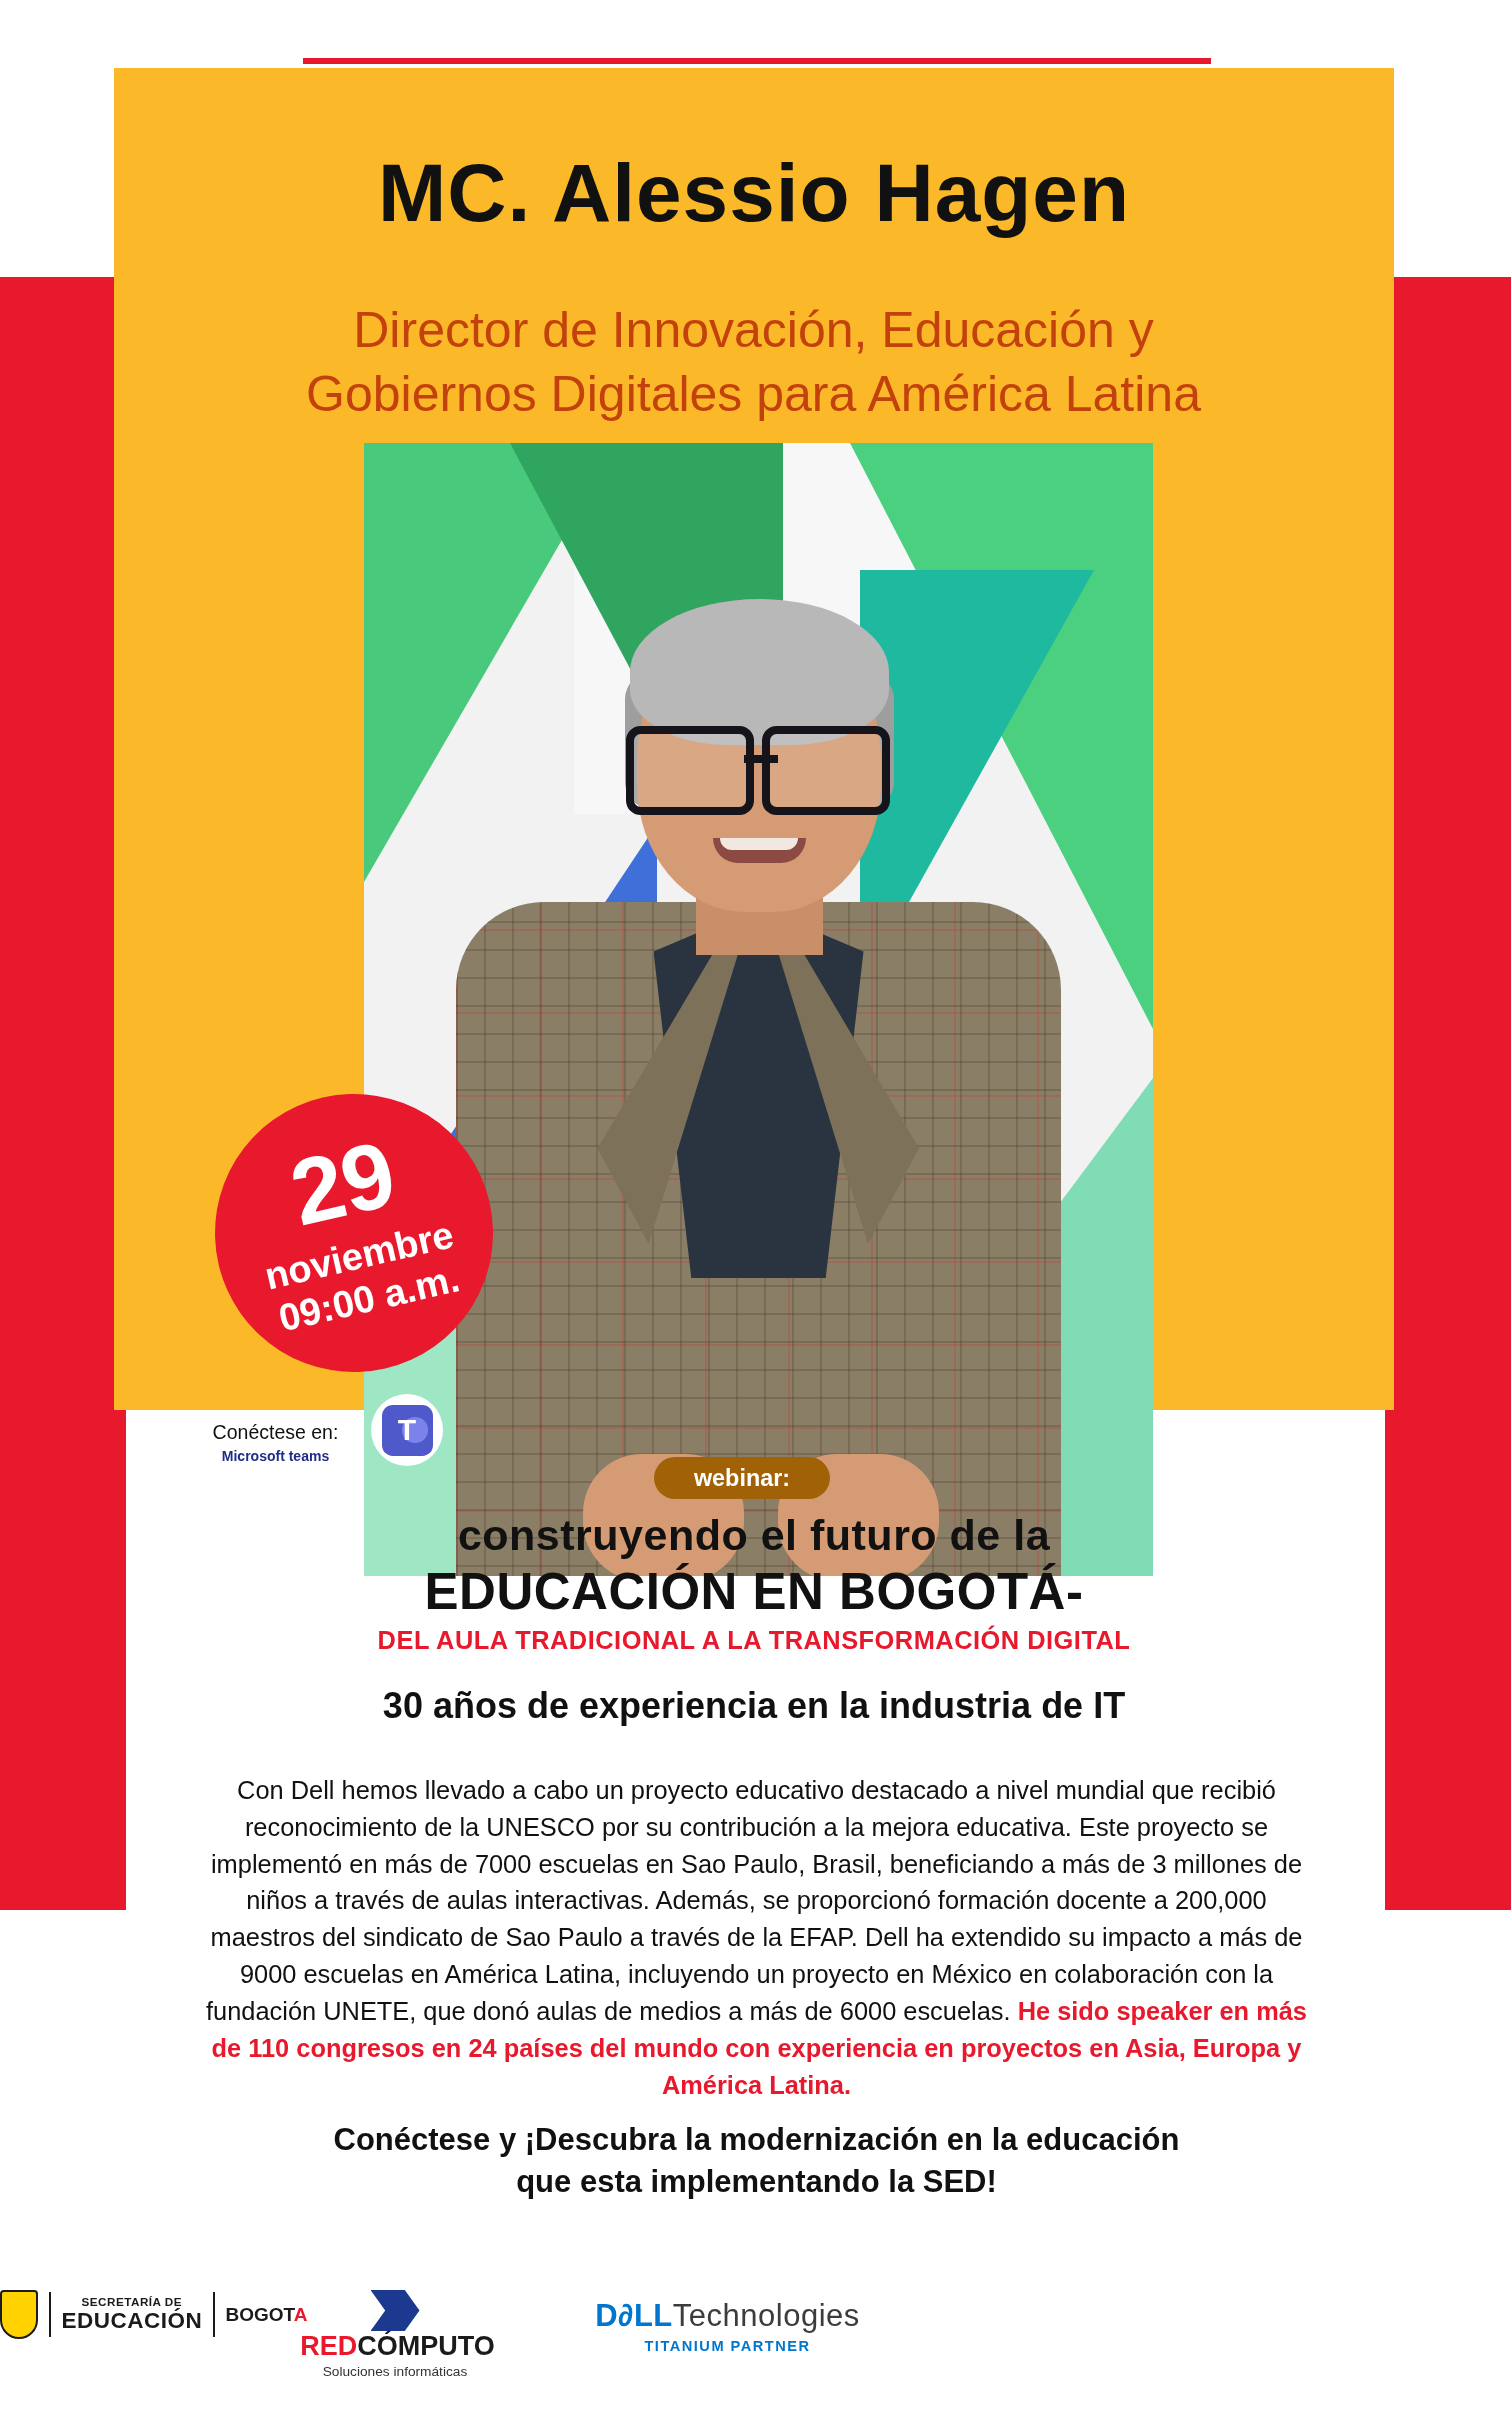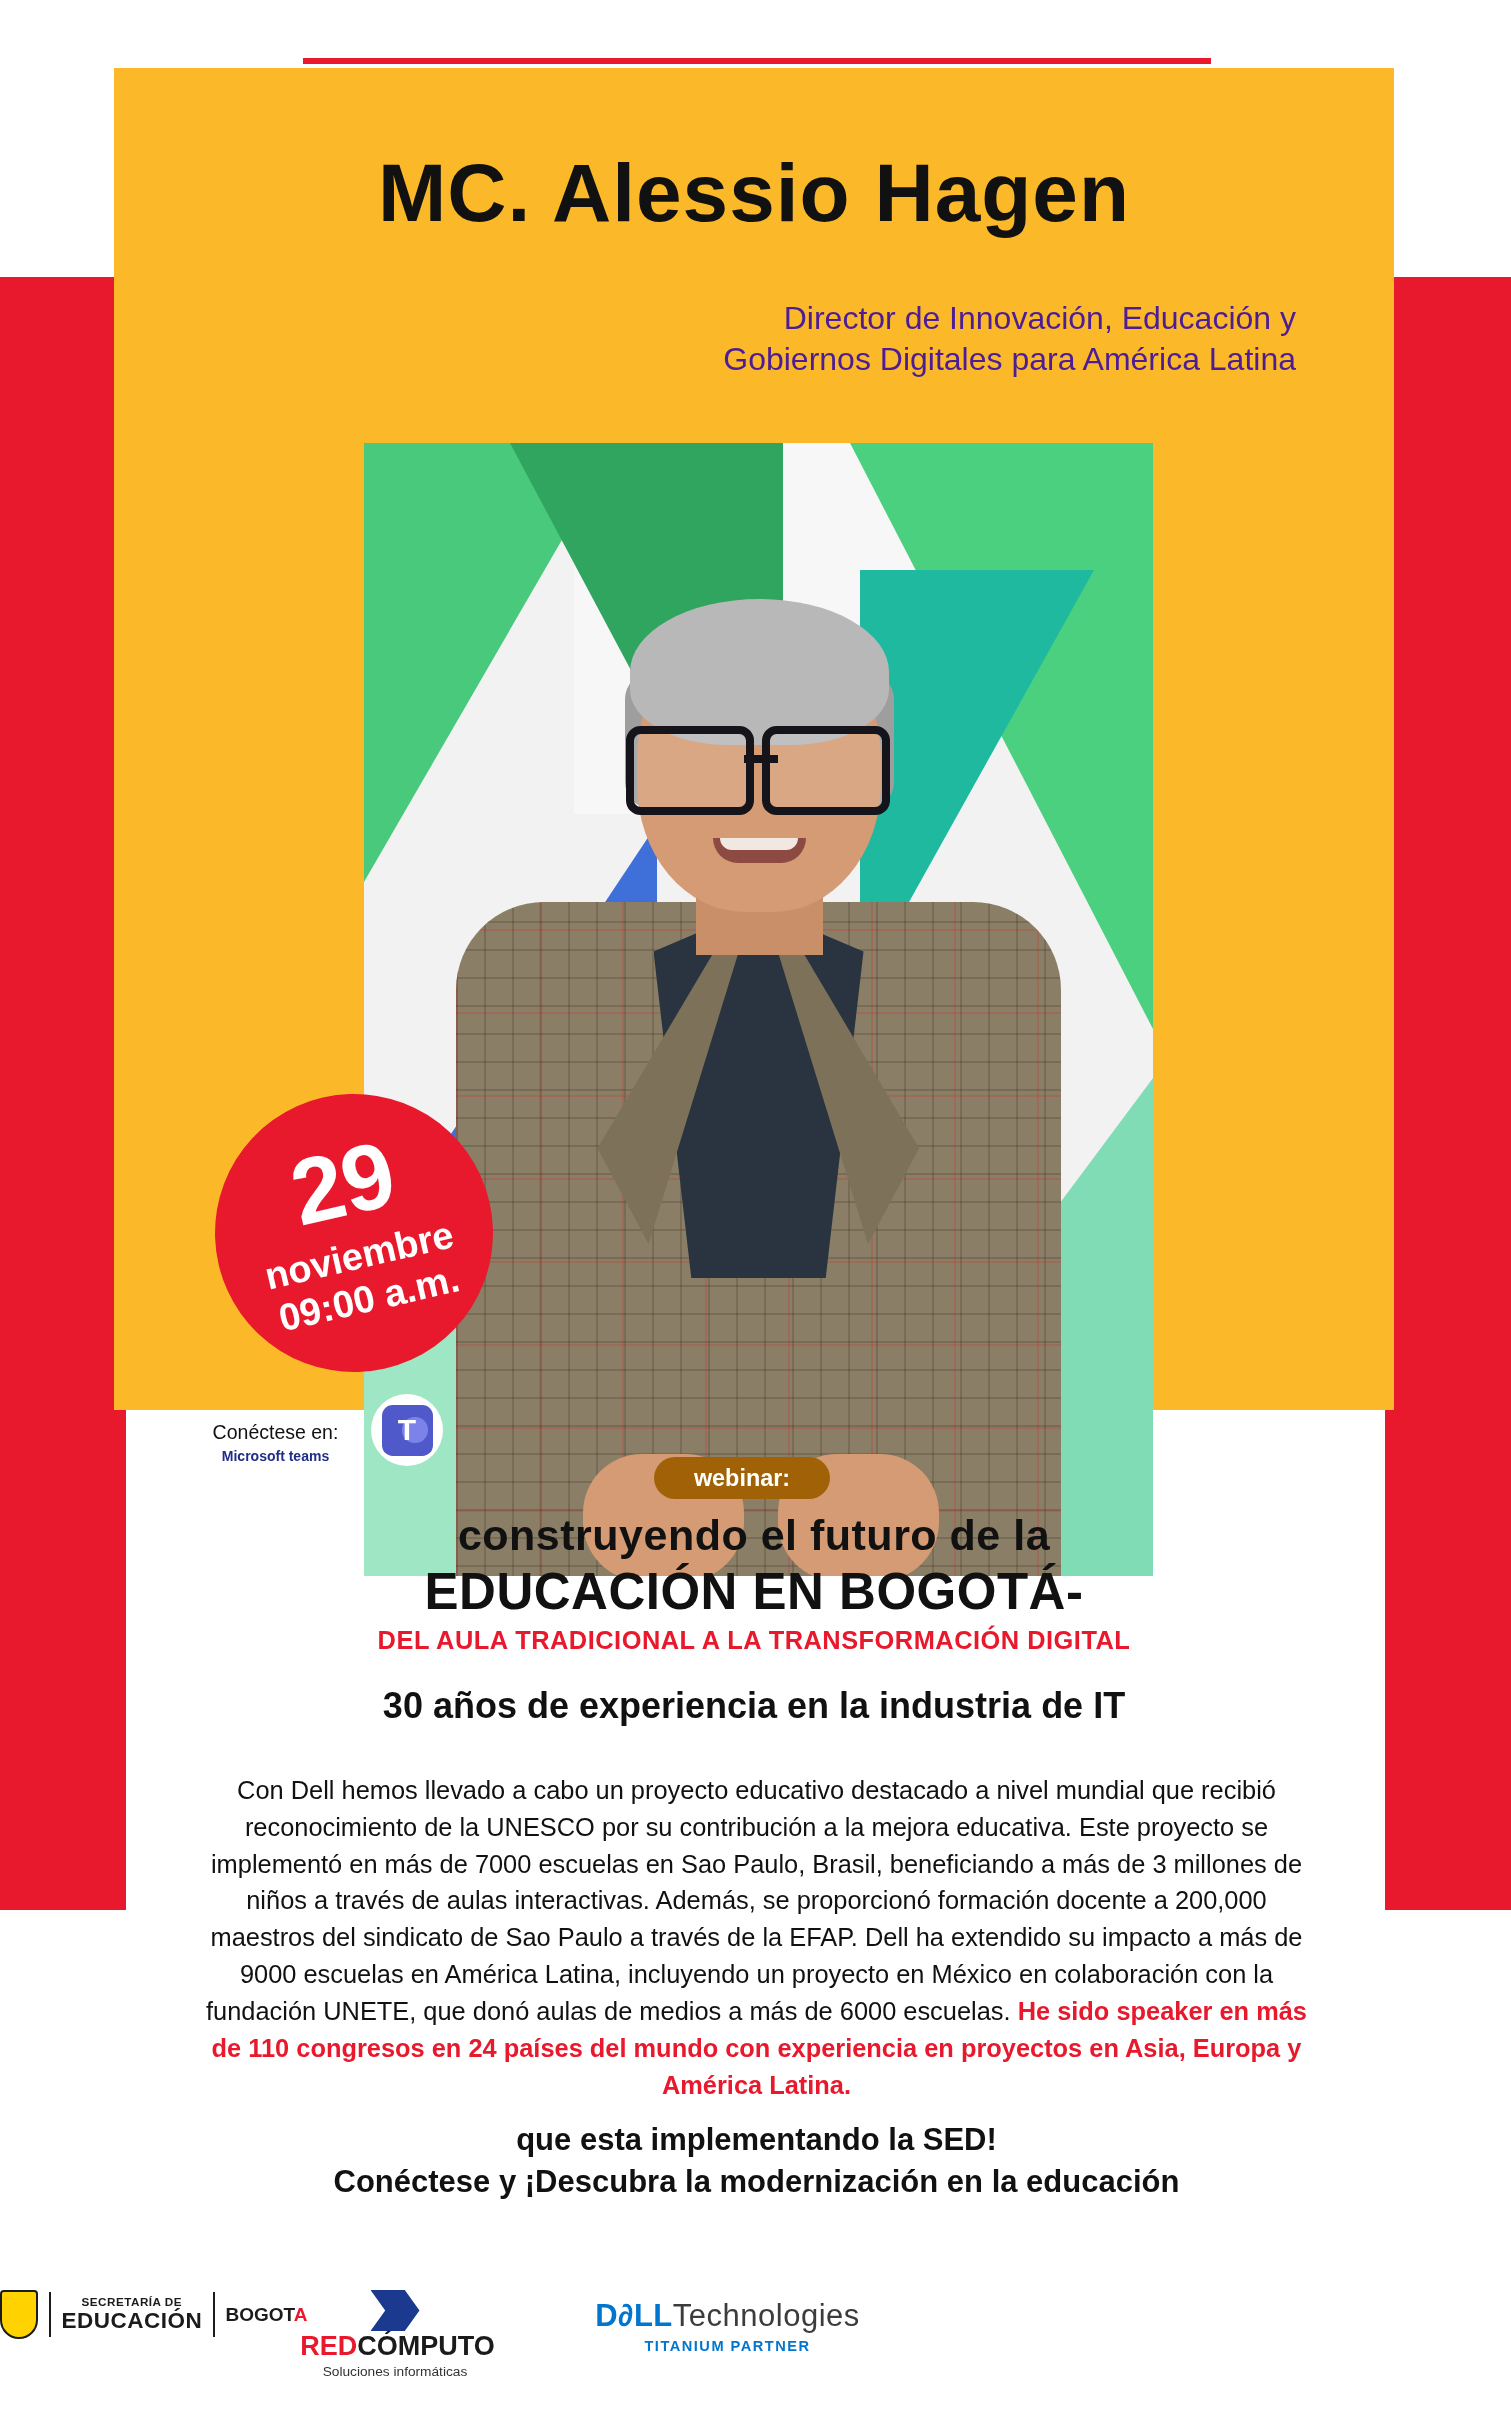--- a/index.html
+++ b/index.html
@@ -31,22 +31,22 @@
     font-family:"Liberation Sans", sans-serif;
   }
   .header-underline{position:absolute;left:303px;top:58px;width:908px;height:5.9px;background:#e8192c;}
 
   
   .name{
     position:absolute;left:114px;top:146px;width:1280px;text-align:center;
     font-size:82px;font-weight:bold;color:#111111;letter-spacing:1px;
   }
   .role{
-    position:absolute;left:211px;top:298px;width:1085px;text-align:right;
-    font-size:32px;font-weight:normal;color:#4c1d95;line-height:1.28;
+    position:absolute;left:211px;top:298px;width:1085px;text-align:center;
+    font-size:50px;font-weight:normal;color:#c2410c;line-height:1.28;
   }
 
   
   .photo-frame{
     position:absolute;left:364px;top:443px;width:789px;height:1133px;
     background:#ffffff;overflow:hidden;
   }
   .photo-bg{position:absolute;inset:0;background:#f2f2f2;}
   .tri{position:absolute;}
   .t1{left:0;top:0;width:0;height:0;border-left:254px solid #48c97c;border-bottom:439px solid transparent;}
@@ -260,22 +260,22 @@
   <div class="line3">DEL AULA TRADICIONAL A LA TRANSFORMACIÓN DIGITAL</div>
 
   <div class="exp">30 años de experiencia en la industria de IT</div>
 
   <div class="body-text">
     <span>Con Dell hemos llevado a cabo un proyecto educativo destacado a nivel mundial que recibió reconocimiento de la UNESCO por su contribución a la mejora educativa. Este proyecto se implementó en más de 7000 escuelas en Sao Paulo, Brasil, beneficiando a más de 3 millones de niños a través de aulas interactivas. Además, se proporcionó formación docente a 200,000 maestros del sindicato de Sao Paulo a través de la EFAP. Dell ha extendido su impacto a más de 9000 escuelas en América Latina, incluyendo un proyecto en México en colaboración con la fundación UNETE, que donó aulas de medios a más de 6000 escuelas.</span>
     <span class="hl">He sido speaker en más de 110 congresos en 24 países del mundo con experiencia en proyectos en Asia, Europa y América Latina.</span>
   </div>
 
   <div class="cta">
+    <div>Conéctese y ¡Descubra la modernización en la educación</div>
     <div>que esta implementando la SED!</div>
-    <div>Conéctese y ¡Descubra la modernización en la educación</div>
   </div>
 
   <div class="footer">
 
     <div class="logo lg-red">
       <span class="mark"></span>
       <span class="t1x">
         <span>RED</span><span class="blk">CÓMPUTO</span>
       </span>
       <div class="sub">Soluciones informáticas</div>

